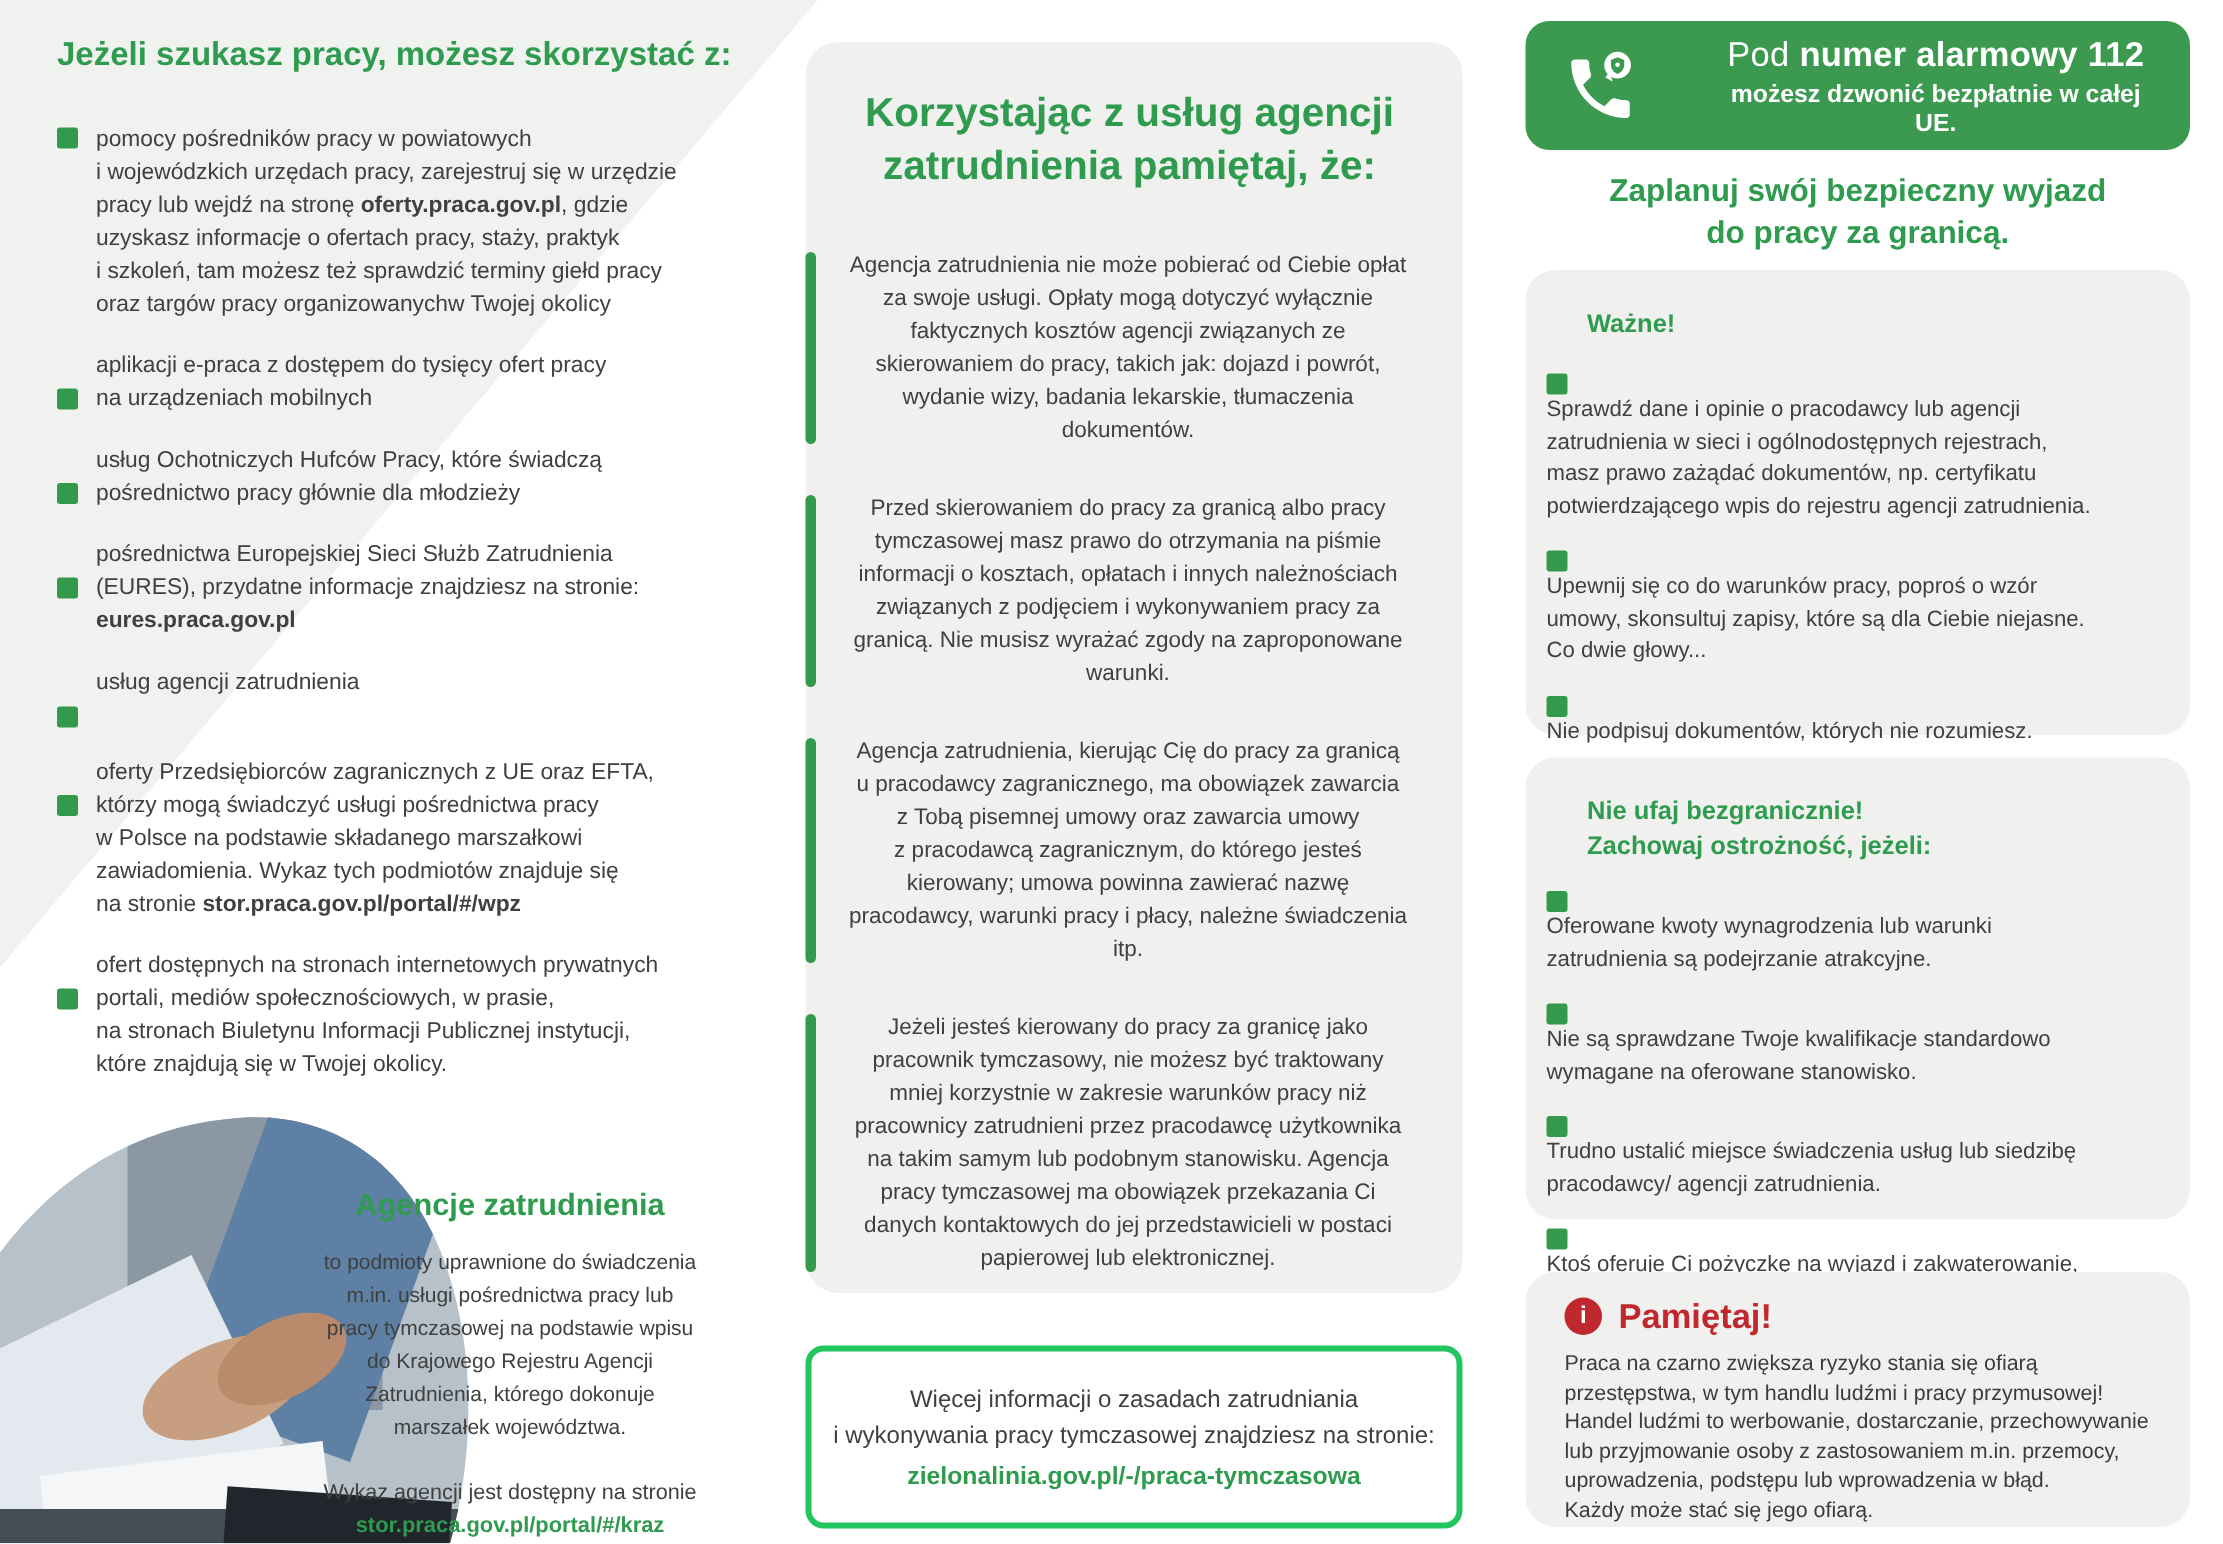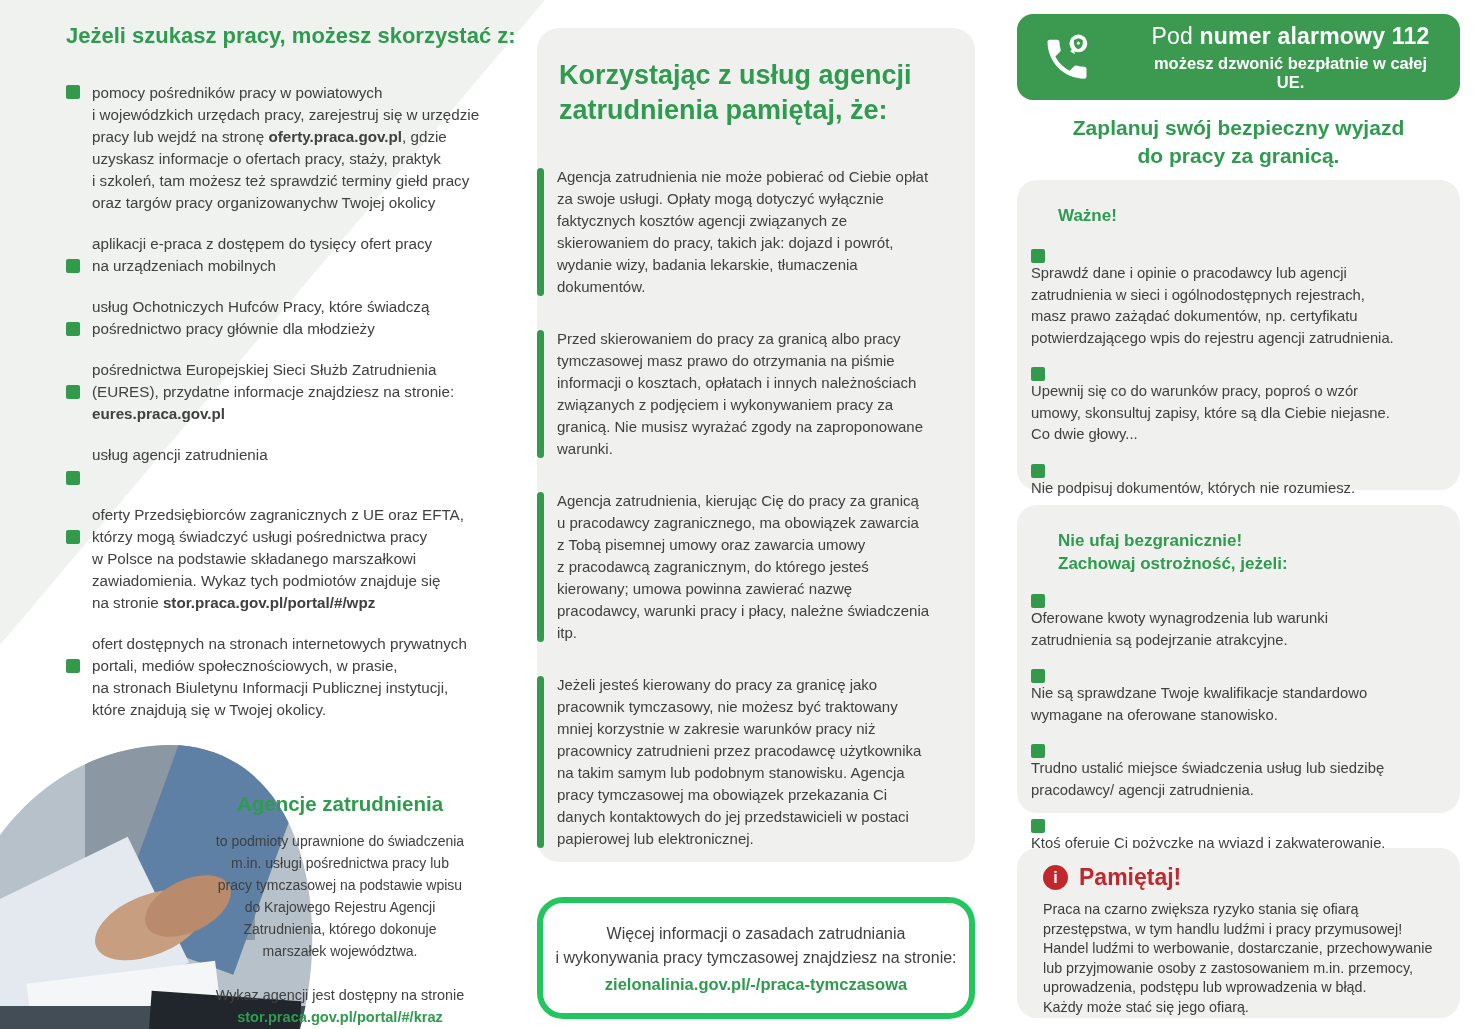--- a/index.html
+++ b/index.html
@@ -1,45 +1,45 @@
 <!DOCTYPE html>
 <html lang="pl"><head>
 <meta charset="utf-8">
 <style>
   html,body{margin:0;padding:0;}
   #page{position:relative;width:1482px;height:1029px;background:#ffffff;overflow:hidden;
         font-family:"Liberation Sans","DejaVu Sans",sans-serif;color:#3f4040;}
   .wedge{position:absolute;left:0;top:0;width:545px;height:645px;background:#f0f2f0;
          clip-path:polygon(0 0,100% 0,0 100%);}
   
-  .left{position:absolute;left:38px;top:22px;width:472px;margin-left:28px;}
+  .left{position:absolute;left:38px;top:22px;width:472px;}
   .left-heading{margin:0 0 32px 0;font-size:22px;line-height:28px;font-weight:700;color:#2f9b4e;white-space:nowrap;}
   .item{display:flex;margin-bottom:19px;}
   .sq{width:14px;height:14px;border-radius:2px;background:#33994b;flex:0 0 14px;margin-right:12px;margin-top:26px;}
   .item.first .sq{margin-top:3px;}
   .item.below .sq{margin-top:27px;}
   .itxt{font-size:15.2px;line-height:22px;white-space:pre-line;}
   .b{font-weight:700;}
   .g{color:#2f9b4e;font-weight:700;}
   
   .photo{position:absolute;left:0;top:740px;}
   
   .agencje{position:absolute;left:196px;top:792px;width:288px;text-align:center;}
   .agencje h2{margin:0 0 14px 0;font-size:20.5px;color:#2f9b4e;font-weight:700;}
   .agencje .body{font-size:14px;line-height:22px;white-space:pre-line;}
   .agencje .note{margin-top:22px;font-size:14.4px;line-height:22px;}
   .agencje .link{font-size:14.6px;}
   
   .mid-panel{position:absolute;left:537px;top:28px;width:438px;height:834px;background:#f0f1ef;
-             border-radius:22px;padding:16px 28px 0 20px;box-sizing:border-box;}
+             border-radius:22px;padding:16px 28px 0 20px;box-sizing:border-box;text-align:center;}
   .mid-title{margin:14px 0 38px 2px;font-size:27px;line-height:35px;font-weight:700;color:#2f9b4e;}
   .para{position:relative;margin-bottom:30px;font-size:15px;line-height:22px;white-space:pre-line;}
   .para::before{content:"";position:absolute;left:-20px;top:2px;bottom:2px;width:7px;border-radius:4px;background:#33994b;}
   .info-box{position:absolute;left:537px;top:897px;width:438px;height:122px;background:#fff;
-            border:6px solid #22c55e;border-radius:26px;box-sizing:border-box;
+            border:4px solid #22c55e;border-radius:12px;box-sizing:border-box;
             display:flex;flex-direction:column;justify-content:center;text-align:center;}
   .info-box .txt{font-size:16px;line-height:24px;white-space:pre-line;}
   .info-box .link{display:block;margin-top:5px;font-size:16.5px;}
   
   .banner{position:absolute;left:1017px;top:14px;width:443px;height:86px;background:#3b9a4f;border-radius:16px;
           display:flex;align-items:center;color:#fff;padding:0 18px 0 24px;box-sizing:border-box;gap:32px;}
   .banner-icon{width:52px;height:52px;margin-right:14px;flex:0 0 52px;}
   .banner-text{flex:1;text-align:center;}
   .banner-l1{font-size:23px;font-weight:400;letter-spacing:.2px;}
   .banner-l2{font-size:16.5px;font-weight:600;margin-top:4px;}

